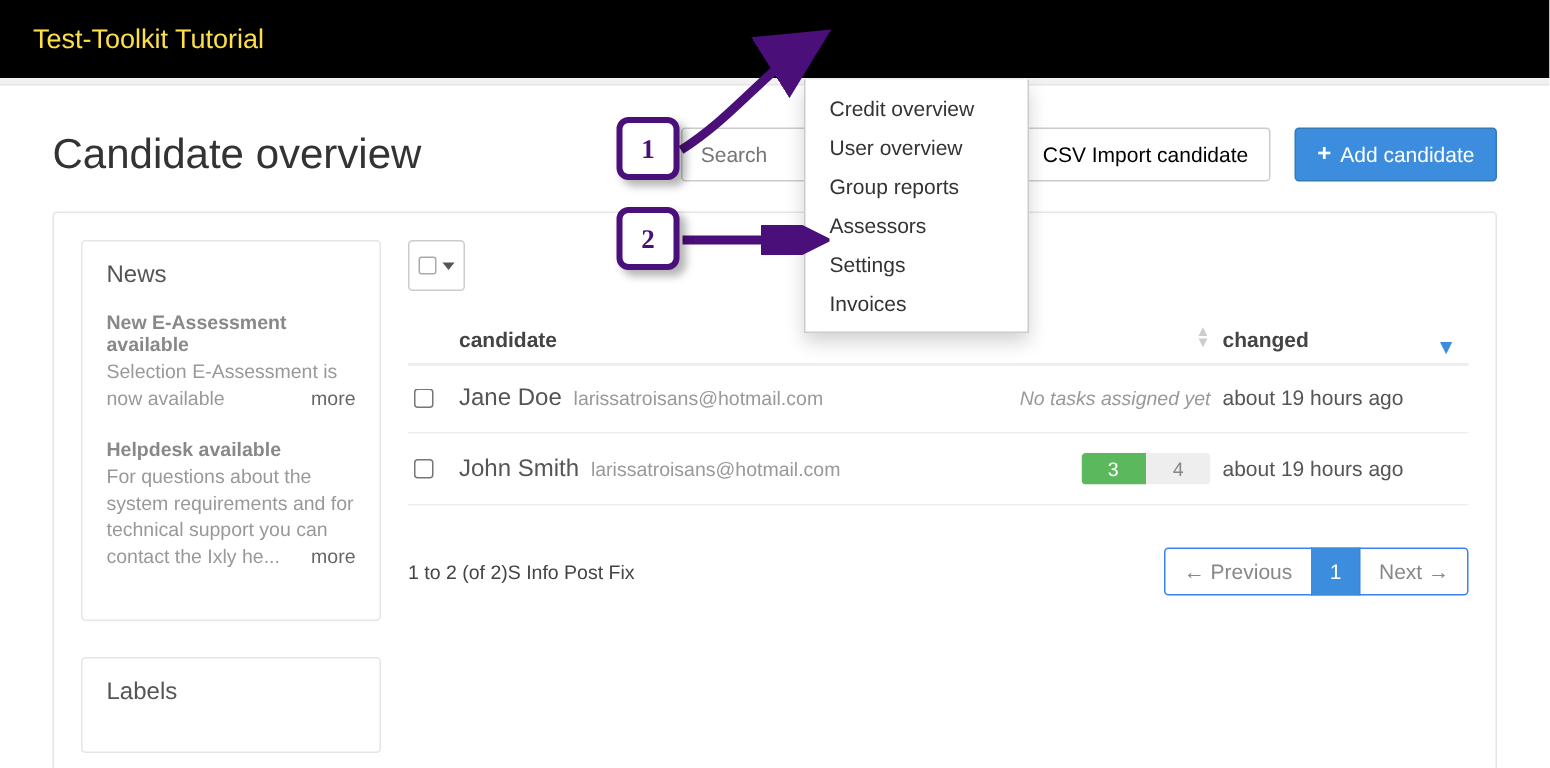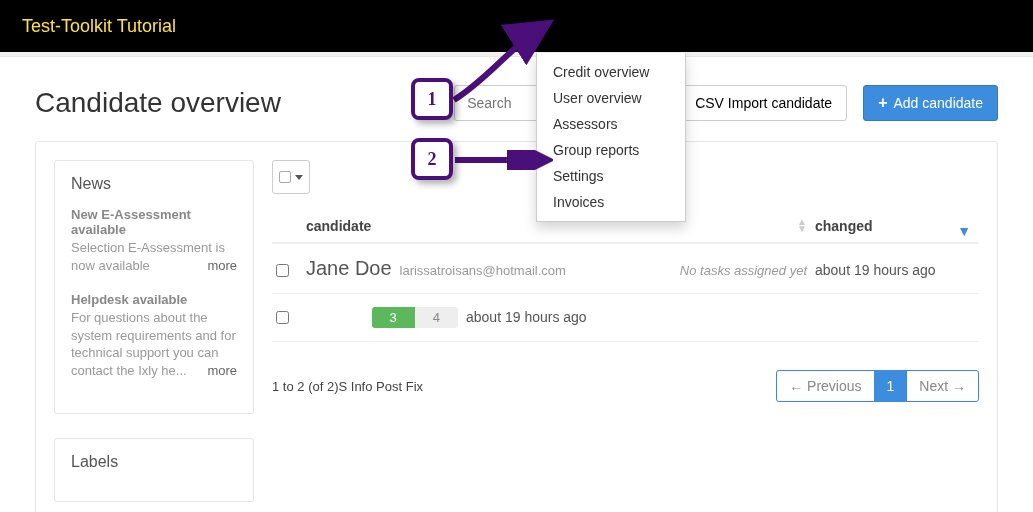--- a/index.html
+++ b/index.html
@@ -219,21 +219,21 @@
   .trow {
     display:flex;
     align-items: baseline;
     padding: 13px 4px 13px 4px;
     border-bottom:1px solid #eee;
     font-size:14px;
   }
   .trow .rc { width:30px; }
   .trow .rc input { transform:translateY(2px); }
   .trow .rname { flex:1; color:#555; }
-  .trow .rname .full { font-size:20px; color:#555;text-align:center; }
+  .trow .rname .full { font-size:16px; color:#555;text-align:center; }
   .trow .rname .email { font-size:13px; color:#999; margin-left:4px; }
   .trow .rtasks { width:160px; text-align:right; padding-right:8px; }
   .no-tasks { font-style:italic; color:#999; font-size:13px; }
   .badge-grp { display:inline-flex; border-radius:3px; overflow:hidden; }
   .badge-grp .b-green { background:#5cb85c; color:#fff; padding:3px 18px; font-size:13px; }
   .badge-grp .b-gray { background:#eee; color:#888; padding:3px 18px; font-size:13px; }
   .trow .rchanged { width:160px; color:#555; font-size:14px; }
 
   .table-footer { display:flex; align-items:center; margin-top:28px; }
   .page-info { font-size:13px; color:#444; }
@@ -264,22 +264,22 @@
 <body>
 
 <div class="navbar">
   <div class="brand">Test-Toolkit Tutorial</div>
 </div>
 <div class="subbar"></div>
 
 <div class="dropdown">
   <div class="dd-item">Credit overview</div>
   <div class="dd-item">User overview</div>
+  <div class="dd-item">Group reports</div>
   <div class="dd-item">Assessors</div>
-  <div class="dd-item">Group reports</div>
   <div class="dd-item">Settings</div>
   <div class="dd-item">Invoices</div>
 </div>
 
 <div class="main">
   <div class="page-title">Candidate overview</div>
 
   <div class="action-bar">
     <div class="search-wrap">
       <input class="search-input" type="text" placeholder="Search" style="">
@@ -346,20 +346,24 @@
         <div class="rtasks">
           <span class="no-tasks">No tasks assigned yet</span>
         </div>
         <div class="rchanged">about 19 hours ago</div>
       </div>
 
       <div class="trow">
         <div class="rc">
           <input type="checkbox" style="">
         </div>
+        <div class="rname">
+          <span class="full">John Smith</span>
+          <span class="email">larissatroisans@hotmail.com</span>
+        </div>
         <div class="rtasks">
           <span class="badge-grp">
             <span class="b-green">3</span>
             <span class="b-gray">4</span>
           </span>
         </div>
         <div class="rchanged">about 19 hours ago</div>
       </div>
 
       <div class="table-footer">

